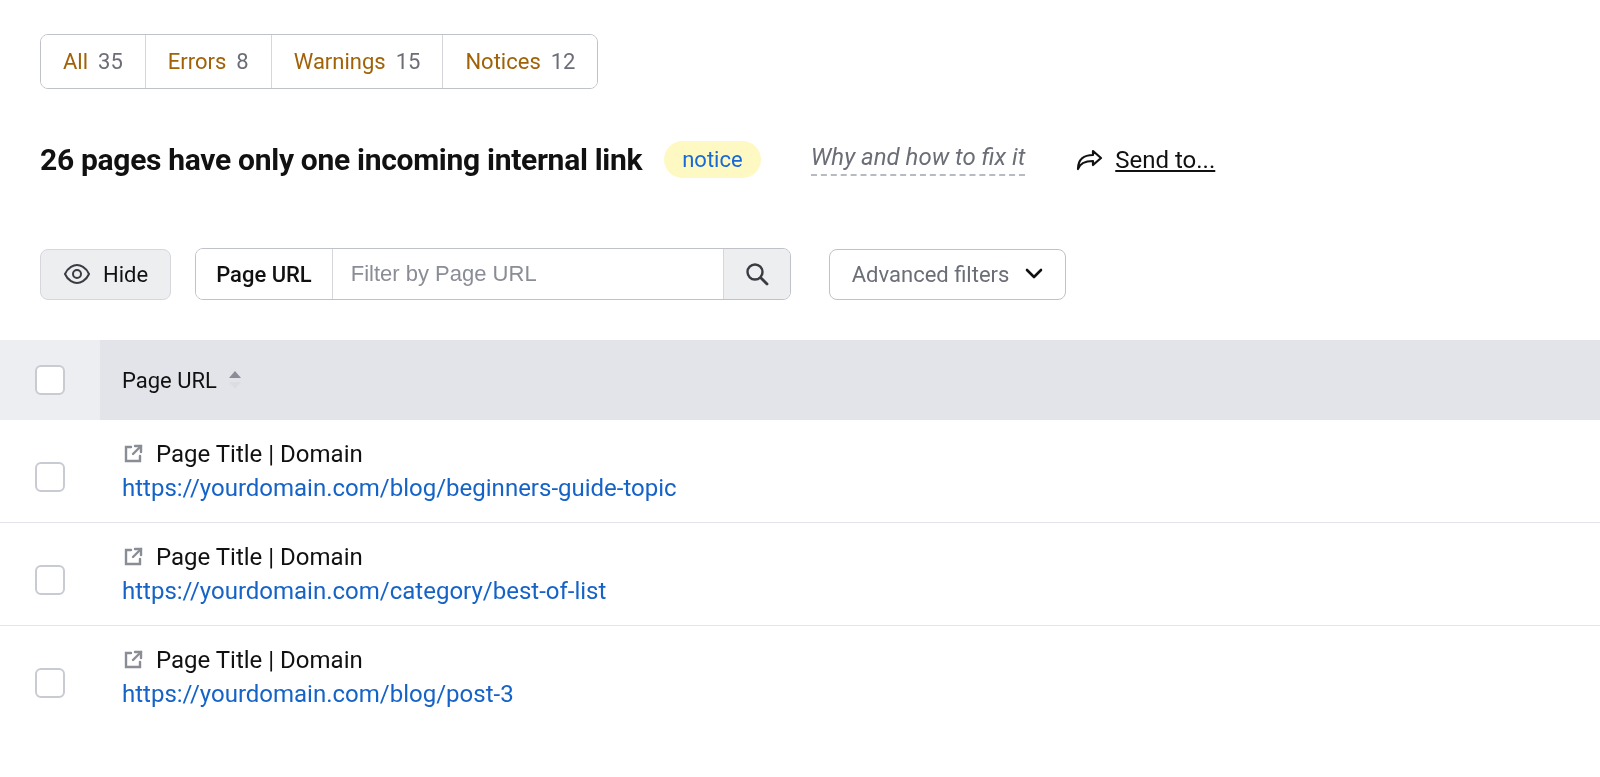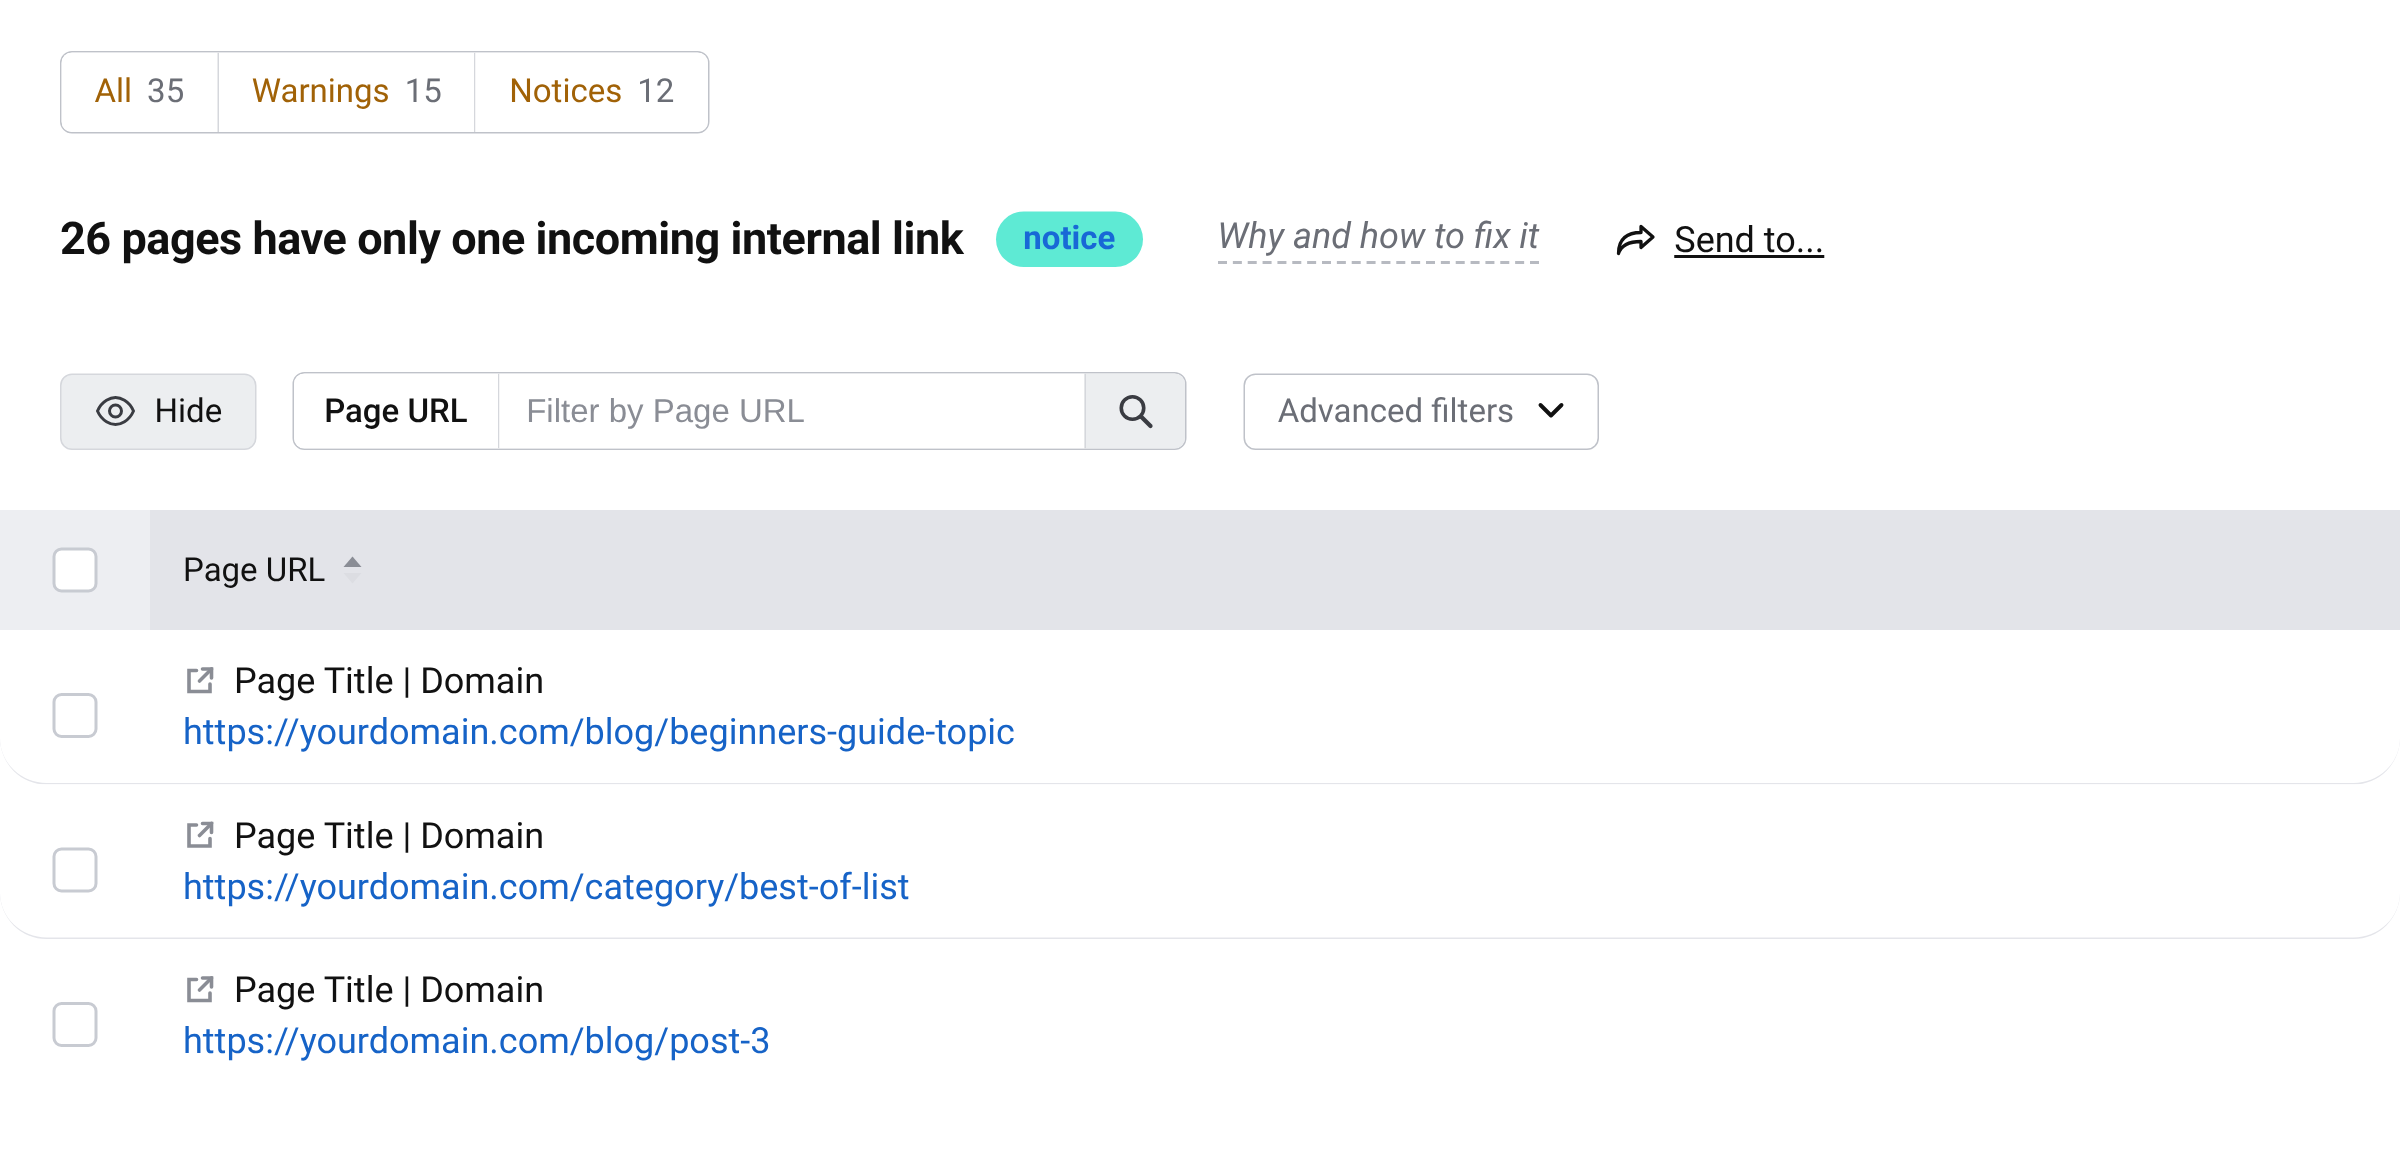--- a/index.html
+++ b/index.html
@@ -38,26 +38,26 @@
     align-items: center;
     gap: 22px;
     margin-top: 52px;
   }
   .heading {
     font-size: 30px;
     font-weight: 700;
     letter-spacing: -0.01em;
   }
   .badge {
-    background: #5eead4;
+    background: #fef9c3;
     color: #1868d6;
     border-radius: 999px;
     padding: 6px 18px;
     font-size: 22px;
-    font-weight: 700;
+    font-weight: 400;
     text-align: center;
   }
   .help-link {
     color: #6b6e76;
     border-bottom: 2px dashed #b7bac1;
     padding-bottom: 3px;
     cursor: pointer;
     margin-left: 28px;
     font-size: 24px;
     font-style: italic;
@@ -176,21 +176,20 @@
     border: 2px solid #c8cbd2;
     border-radius: 6px;
     background: #fff;
     cursor: pointer;
   }
 
   .row {
     display: flex;
     border-bottom: 1px solid #e4e5ea;
     padding: 20px 0;
-    border-radius: 31px;
   }
   .row .check-col { align-items: flex-start; padding-top: 22px; }
   .cell {
     display: flex;
     flex-direction: column;
     gap: 6px;
     padding: 0 22px;
   }
   .title-line {
     display: flex;
@@ -210,20 +209,24 @@
 </head>
 <body>
 
 <div class="wrap">
 
   
   <div class="tabs">
     <div class="tab">
       <span class="label">All</span>
       <span class="count">35</span>
+    </div>
+    <div class="tab">
+      <span class="label">Errors</span>
+      <span class="count">8</span>
     </div>
     <div class="tab">
       <span class="label">Warnings</span>
       <span class="count">15</span>
     </div>
     <div class="tab">
       <span class="label">Notices</span>
       <span class="count">12</span>
     </div>
   </div>

